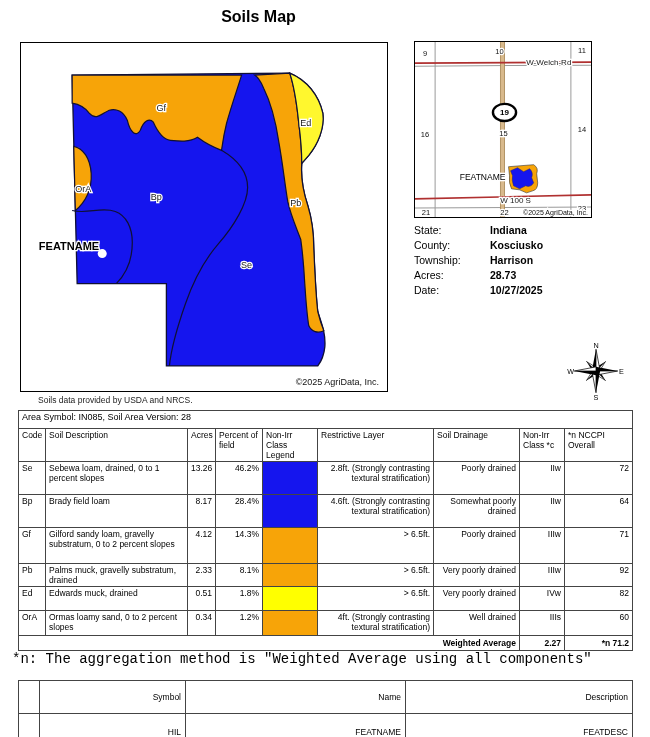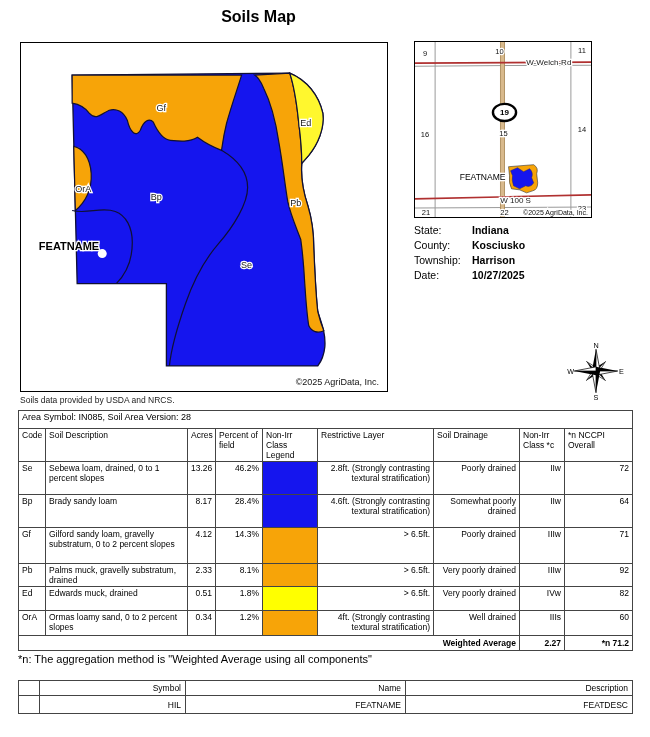--- a/index.html
+++ b/index.html
@@ -1,39 +1,39 @@
 <!DOCTYPE html>
 <html><head>
 <meta charset="utf-8">
 <style>
   html,body{margin:0;padding:0;background:#fff;}
   body{width:650px;height:737px;position:relative;font-family:"Liberation Sans",sans-serif;color:#000;overflow:hidden;}
   .abs{position:absolute;}
   .page-title{left:0;top:8px;width:517px;text-align:center;font-size:16px;font-weight:bold;}
   .map-box{left:20px;top:42px;width:368px;height:350px;border:1.5px solid #000;box-sizing:border-box;background:#fff;}
   .map-box svg{display:block;width:100%;height:100%;}
-  .attribution{left:20px;top:395px;font-size:8.5px;color:#222;}
+  .attribution{left:38px;top:395px;font-size:8.5px;color:#222;}
   .inset-box{left:414px;top:41px;width:178px;height:177px;border:1.5px solid #000;box-sizing:border-box;background:#fff;}
   .inset-box svg{display:block;width:100%;height:100%;}
   .info{left:414px;top:223px;width:210px;font-size:10.5px;}
-  .info-row{display:flex;line-height:15px;}
+  .info-row{display:flex;line-height:15px;gap:18px;}
   .info-label{width:58px;}
   .info-value{font-weight:bold;}
   .compass{left:566px;top:341px;width:60px;height:60px;}
   table{border-collapse:collapse;table-layout:fixed;}
   .soil-table{left:18px;top:410px;width:614px;font-size:8.5px;border:1.5px solid #333;}
   .soil-table td,.soil-table th{border:1px solid #444;padding:1px 3px;vertical-align:top;font-weight:normal;text-align:left;overflow:hidden;}
   .soil-table .num{text-align:right;}
   .soil-table .hdr td{height:28px;}
   .area-row td{height:15px;font-size:9px;}
   .wa-row td{font-weight:bold;text-align:right;height:12px;vertical-align:middle;margin-top:40px;}
   .legend-cell{padding:0;}
-  .fnotes{left:18px;top:653px;font-size:11px;line-height:12px;}
+  .fnotes{left:12px;top:653px;font-size:14px;line-height:12px;font-family:Liberation Mono, monospace;}
   .legend-table{left:18px;top:680px;width:614px;font-size:8.5px;border:1.5px solid #333;}
-  .legend-table td{border:1px solid #444;padding:2px 4px;text-align:right;vertical-align:middle;}
+  .legend-table td{border:1px solid #444;padding:11px 4px;text-align:right;vertical-align:middle;}
   .legend-table .hrow td{height:10px;}
   .legend-table .drow td{height:13px;margin-top:24px;}
   .halo{paint-order:stroke;stroke:#fff;stroke-width:2.5px;}
 </style>
 </head>
 <body>
 
 <div class="abs page-title">Soils Map</div>
 
 <div class="abs map-box">
@@ -114,20 +114,24 @@
       <span class="info-label">State:</span>
       <span class="info-value">Indiana</span>
     </div>
   <div class="info-row">
       <span class="info-label">County:</span>
       <span class="info-value">Kosciusko</span>
     </div>
   <div class="info-row">
       <span class="info-label">Township:</span>
       <span class="info-value">Harrison</span>
+    </div>
+  <div class="info-row">
+      <span class="info-label">Acres:</span>
+      <span class="info-value">28.73</span>
     </div>
   <div class="info-row">
       <span class="info-label">Date:</span>
       <span class="info-value">10/27/2025</span>
     </div>
 </div>
 
 <div class="abs compass">
   <svg viewBox="0 0 58 58">
     <g transform="rotate(45 29 29)">
@@ -190,21 +194,21 @@
     <td class="num">13.26</td>
     <td class="num">46.2%</td>
     <td class="legend-cell" style="background-color: rgb(21, 21, 238);"></td>
     <td class="num">2.8ft. (Strongly contrasting textural stratification)</td>
     <td class="num">Poorly drained</td>
     <td class="num">IIw</td>
     <td class="num">72</td>
   </tr>
   <tr style="height:33px">
     <td>Bp</td>
-    <td>Brady sandy loam</td>
+    <td>Brady field loam</td>
     <td class="num">8.17</td>
     <td class="num">28.4%</td>
     <td class="legend-cell" style="background-color: rgb(21, 21, 238);"></td>
     <td class="num">4.6ft. (Strongly contrasting textural stratification)</td>
     <td class="num">Somewhat poorly drained</td>
     <td class="num">IIw</td>
     <td class="num">64</td>
   </tr>
   <tr style="height:36px">
     <td>Gf</td>

